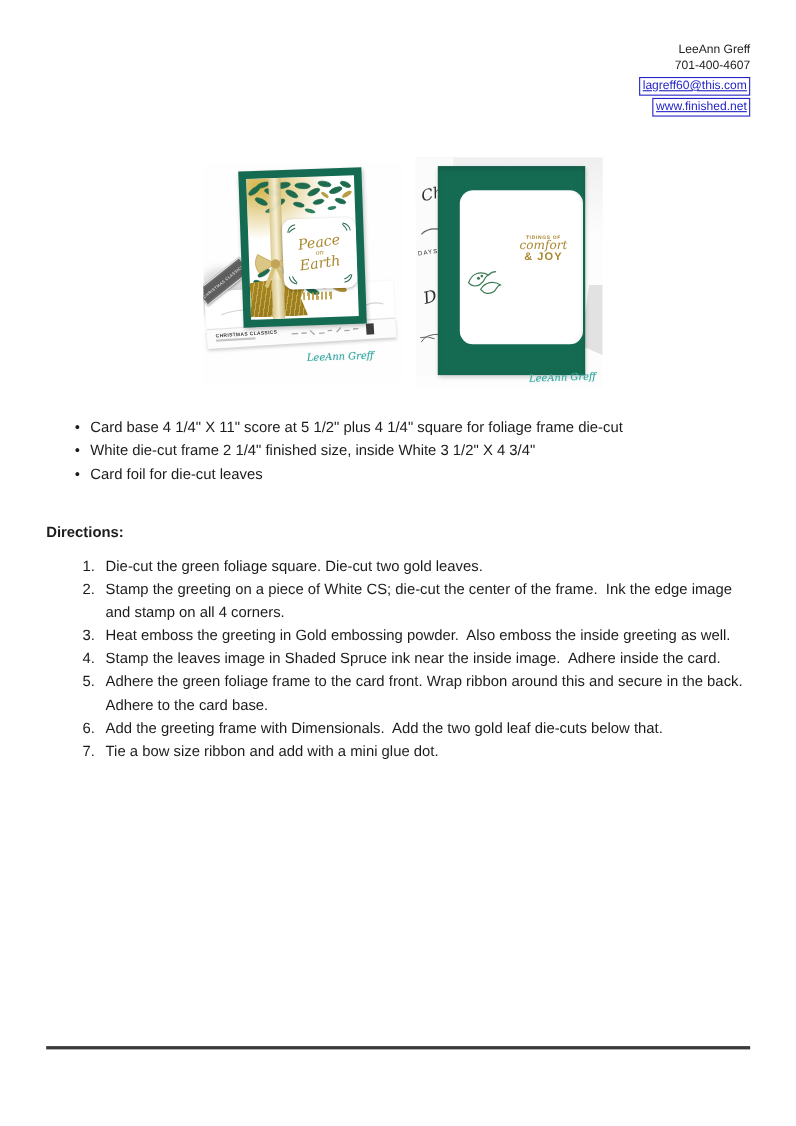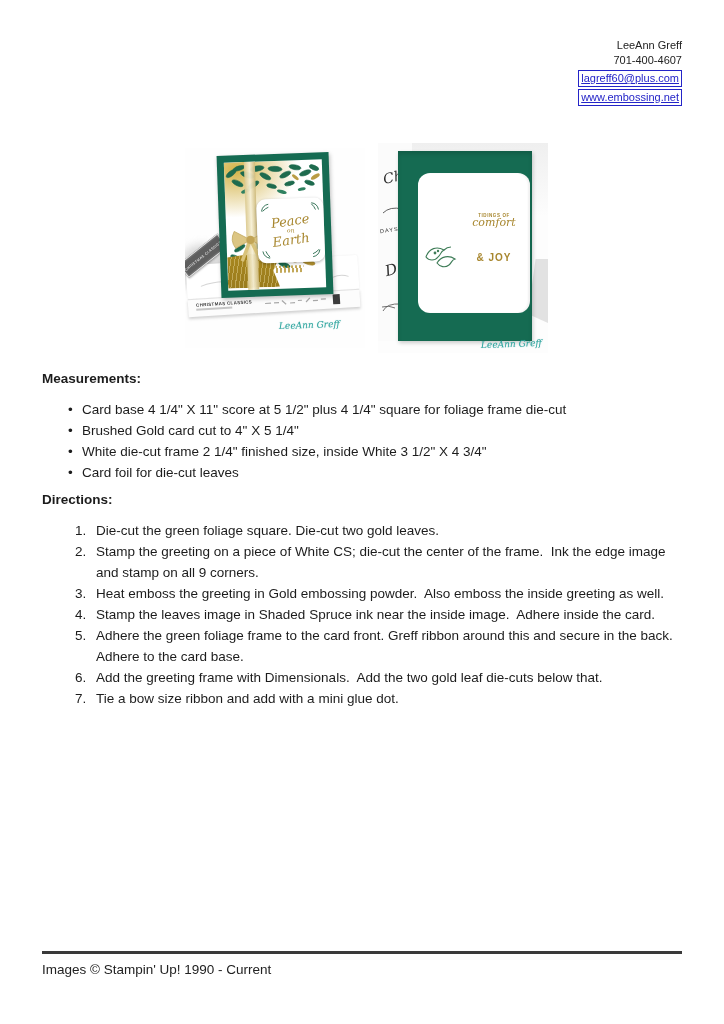--- a/index.html
+++ b/index.html
@@ -82,49 +82,49 @@
 
   .lid-shape{position:absolute;right:0;top:116px;width:20px;height:64px;background:#e2e2e2;
              clip-path:polygon(100% 0,100% 100%,0 86%,38% 0);}
   .card-inside{position:absolute;left:20px;top:8px;width:134px;height:190px;background:var(--green,#156b52);
                box-shadow:inset 0 3px 4px rgba(0,0,0,.14),1px 2px 4px rgba(0,0,0,.2);}
   .card-inside .panel{position:absolute;left:20px;top:22px;width:112px;height:140px;background:#fff;
                       box-shadow:inset -2px 0 2px rgba(0,0,0,.06);border-radius:12px;}
   .inside-greeting{position:absolute;right:3px;top:40px;width:66px;text-align:center;}
   .inside-greeting .t1{font-size:4.5px;letter-spacing:.6px;color:var(--gold,#a8872f);font-weight:bold;}
   .inside-greeting .t2{font-size:11px;line-height:10px;}
-  .inside-greeting .t3{font-size:10px;letter-spacing:1px;color:var(--gold,#a8872f);font-weight:bold;line-height:11px;margin-top:24px;}
+  .inside-greeting .t3{font-size:10px;letter-spacing:1px;color:var(--gold,#a8872f);font-weight:bold;line-height:11px;}
   .holly{position:absolute;left:5px;top:66px;width:36px;height:32px;}
 
   
   .content{position:absolute;left:42px;top:368px;width:642px;font-size:13.5px;line-height:21px;}
   .content h2{margin:0;font-size:13.5px;font-weight:bold;}
-  .content h2.dir{margin-top:6px;}
+  .content h2.dir{margin-top:32px;}
   ul.meas{list-style:none;margin:10px 0 2px 0;padding:0 0 0 40px;}
   ul.meas li{position:relative;white-space:pre-wrap;}
   ul.meas li::before{content:"\2022";position:absolute;left:-14px;}
   ol.dirs{list-style:none;margin:10px 0 0 0;padding:0 0 0 54px;counter-reset:step;}
   ol.dirs li{position:relative;counter-increment:step;white-space:pre-wrap;}
   ol.dirs li::before{content:counter(step) ".";position:absolute;left:-21px;}
 
   
   .footer{position:absolute;left:42px;right:42px;top:951px;}
   .footer .rule{height:2.5px;background:#3a3a3a;}
   .footer .copy{margin-top:8px;font-size:13.5px;color:#222;}
 </style>
 </head>
 <body>
 
 <div class="page">
 
   <div class="contact">
     <span class="row">LeeAnn  Greff</span>
     <span class="row">701-400-4607</span>
-    <span class="row"><a>lagreff60@plus.com</a></span>
-    <span class="row"><a>www.embossing.net</a></span>
+    <span class="row"><a>lagreff60@this.com</a></span>
+    <span class="row"><a>www.finished.net</a></span>
   </div>
 
   <div class="figure fig-left">
     <div class="backdrop-shadow"></div>
 
     <div class="stamp-box">
       <div class="box-top">
         <svg width="170" height="32" viewBox="0 0 170 32">
           <path d="M14 22 q18 -6 36 -1 M58 18 q12 4 26 1 M92 22 q10 -4 22 0 M120 16 q10 3 20 1 M146 21 q8 -3 16 0" stroke="#c2c2c2" stroke-width="1" fill="none" opacity=".7"></path>
           <path d="M40 26 q8 -2 14 0 M108 27 q6 -2 12 0" stroke="#9dbfae" stroke-width="1" fill="none" opacity=".6"></path>
@@ -255,37 +255,34 @@
           <circle cx="12" cy="14" r="1.4" fill="#3e7c57"></circle>
           <circle cx="15" cy="12" r="1.2" fill="#3e7c57"></circle>
         </svg>
       </div>
     </div>
 
     <div class="watermark wm-right">LeeAnn Greff</div>
   </div>
 
   <div class="content">
-    <h2>Measurements:</h2>
     <ul class="meas">
       <li>Card base 4 1/4" X 11" score at 5 1/2" plus 4 1/4" square for foliage frame die-cut</li>
-      <li>Brushed Gold card cut to 4" X 5 1/4"</li>
       <li>White die-cut frame 2 1/4" finished size, inside White 3 1/2" X 4 3/4"</li>
       <li>Card foil for die-cut leaves</li>
     </ul>
     <h2 class="dir">Directions:</h2>
     <ol class="dirs">
       <li>Die-cut the green foliage square. Die-cut two gold leaves.</li>
-      <li>Stamp the greeting on a piece of White CS; die-cut the center of the frame.  Ink the edge image and stamp on all 9 corners.</li>
+      <li>Stamp the greeting on a piece of White CS; die-cut the center of the frame.  Ink the edge image and stamp on all 4 corners.</li>
       <li>Heat emboss the greeting in Gold embossing powder.  Also emboss the inside greeting as well.</li>
       <li>Stamp the leaves image in Shaded Spruce ink near the inside image.  Adhere inside the card.</li>
-      <li>Adhere the green foliage frame to the card front. Greff ribbon around this and secure in the back.  Adhere to the card base.</li>
+      <li>Adhere the green foliage frame to the card front. Wrap ribbon around this and secure in the back.  Adhere to the card base.</li>
       <li>Add the greeting frame with Dimensionals.  Add the two gold leaf die-cuts below that.</li>
       <li>Tie a bow size ribbon and add with a mini glue dot.</li>
     </ol>
   </div>
 
   <div class="footer">
     <div class="rule"></div>
-    <div class="copy">Images © Stampin' Up! 1990 - Current</div>
   </div>
 
 </div>
 
 </body></html>

